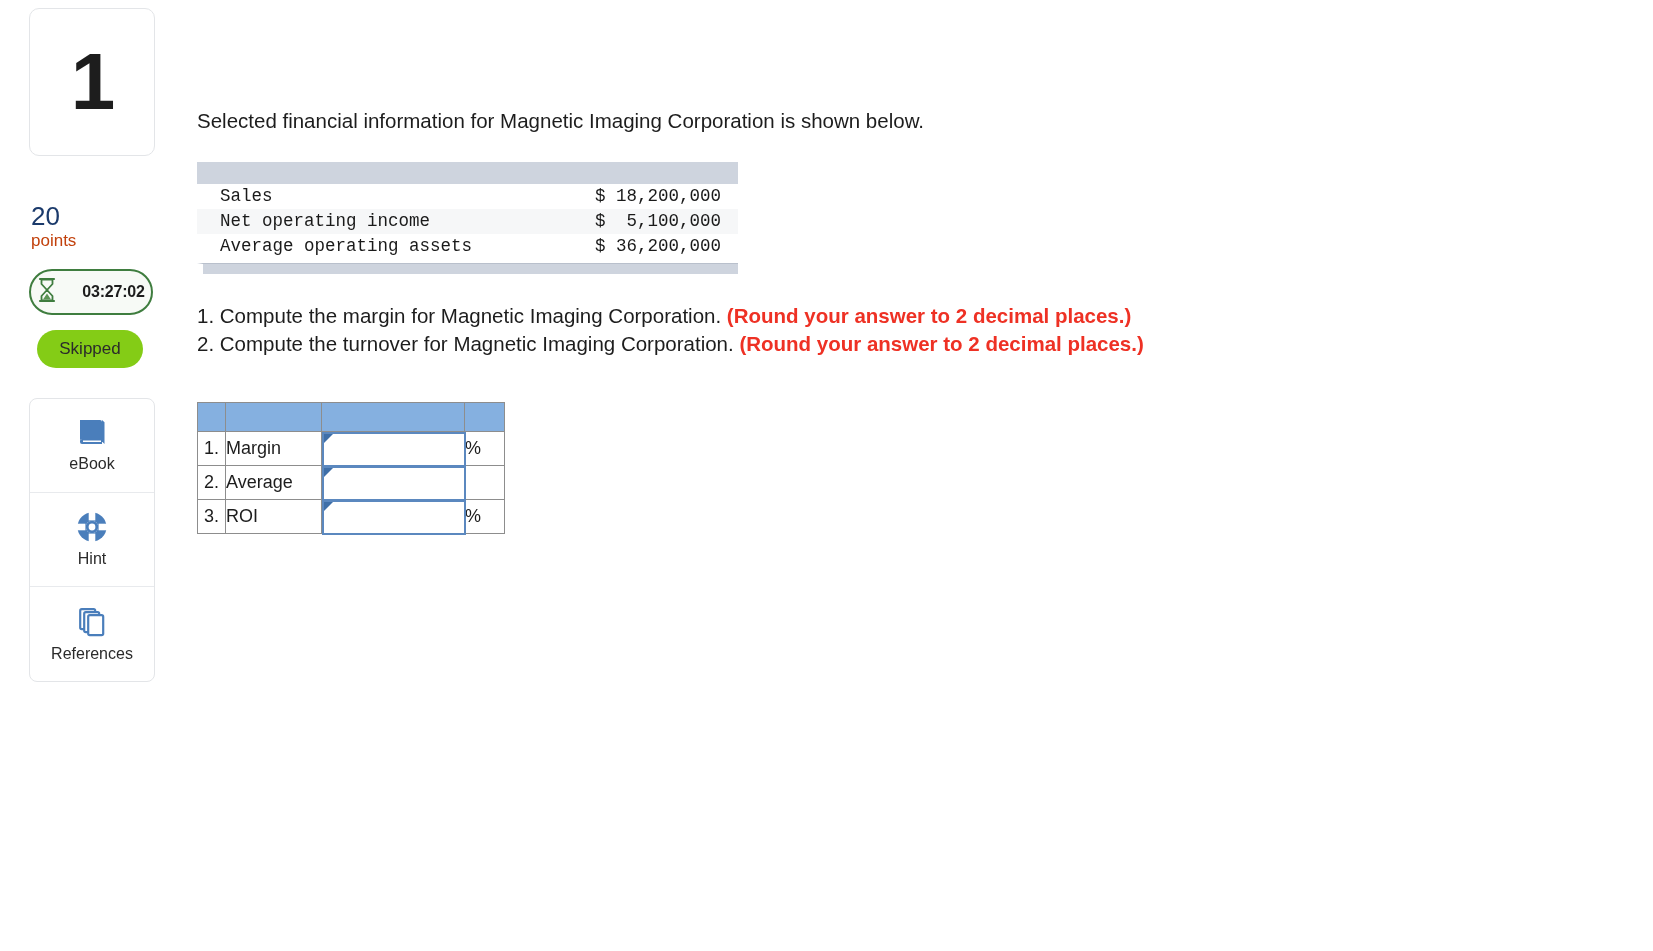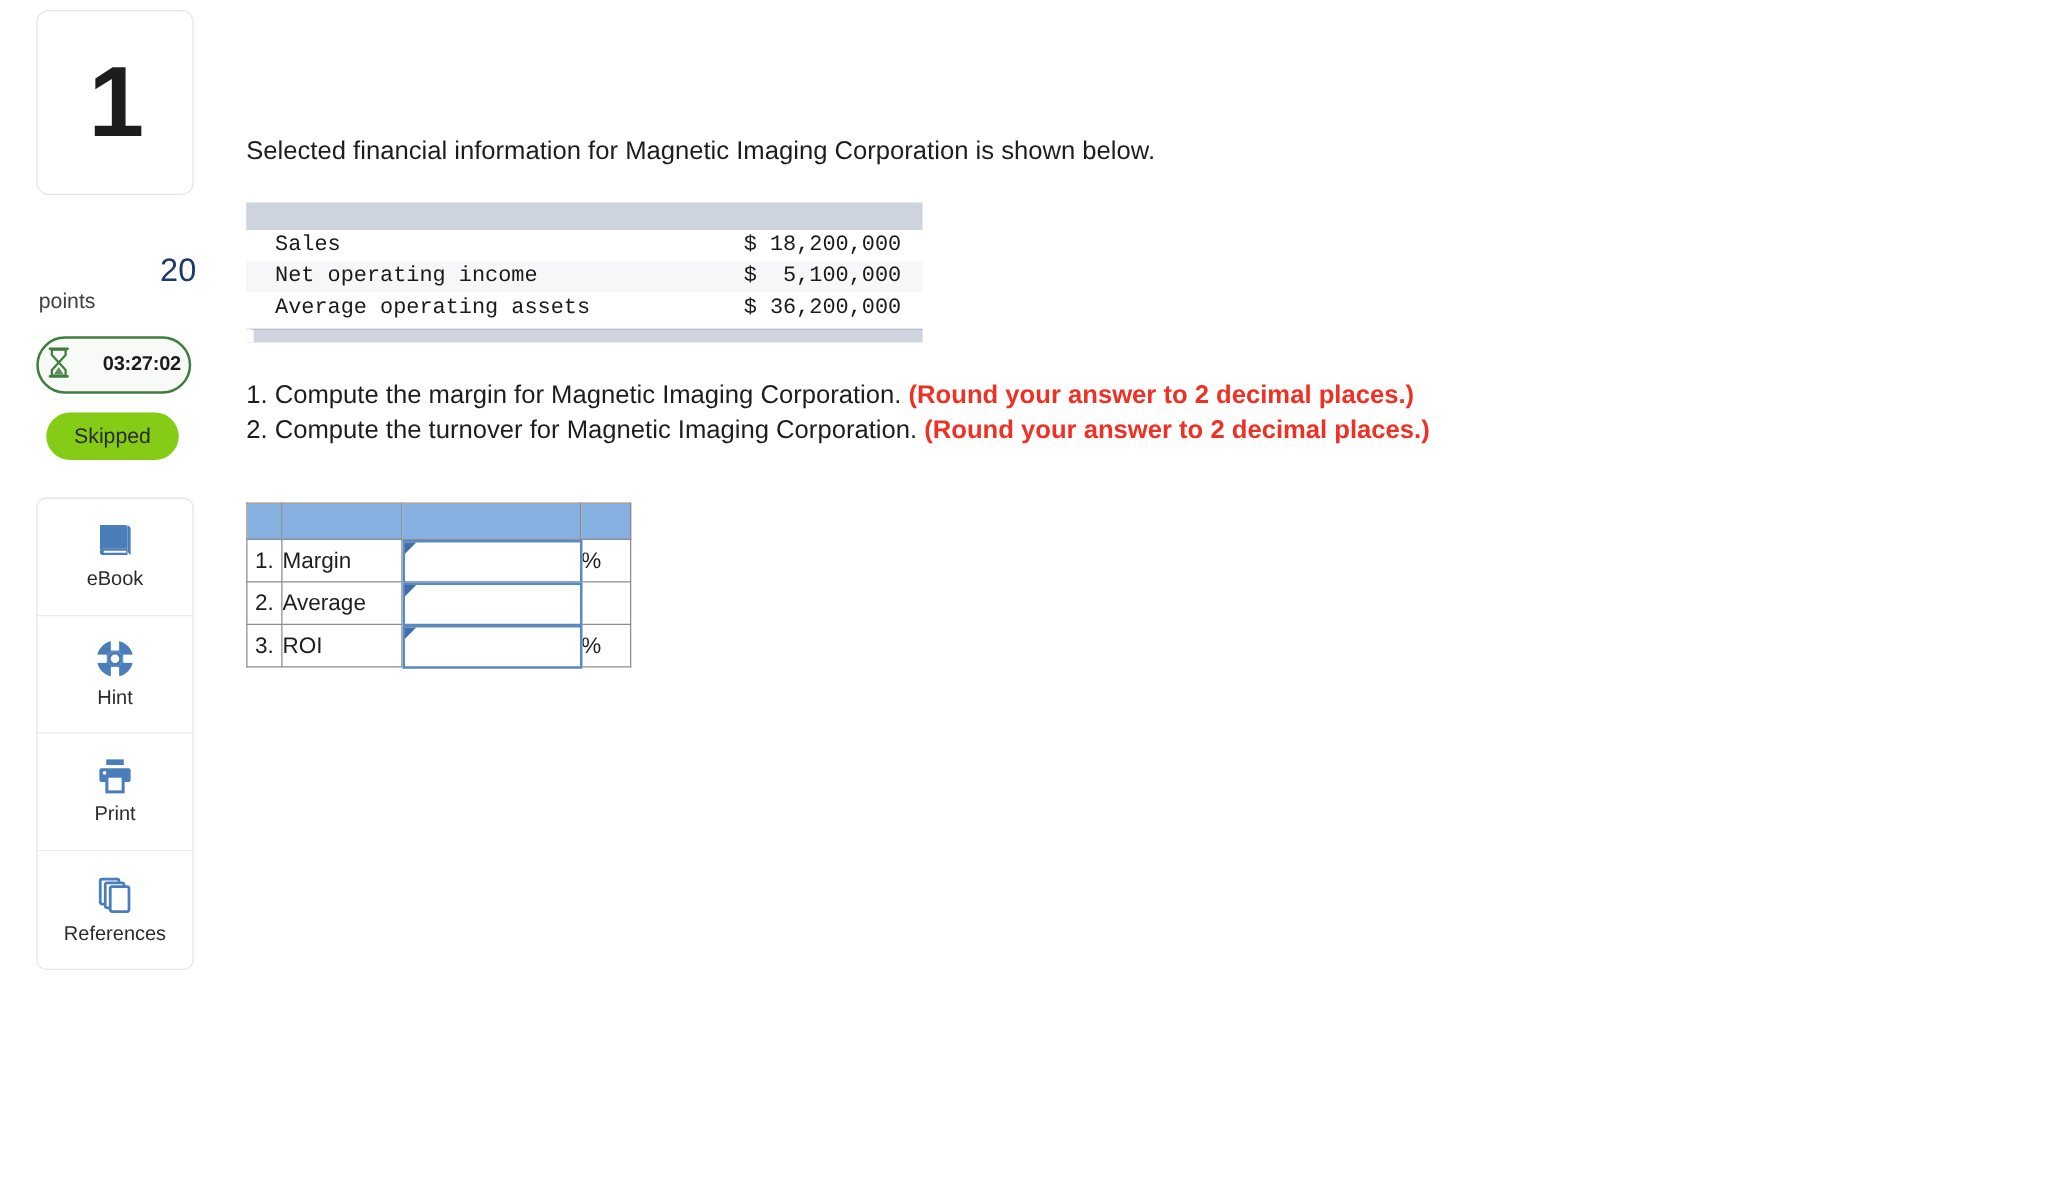--- a/index.html
+++ b/index.html
@@ -36,25 +36,24 @@
   }
   #points-block {
     margin-top: 46px;
     padding-left: 2px;
   }
   #points-block .pts-value {
     font-size: 26px;
     color: #1b3a6b;
     font-weight: 400;
     line-height: 1.08;
-    text-align: right;
   }
   #points-block .pts-label {
     font-size: 17px;
-    color: #404040;
+    color: #c2410c;
     line-height: 1.35;
   }
 
   #timer-badge {
     margin-top: 16px;
     width: 124px; height: 46px;
     border: 2px solid #3f7d3f;
     border-radius: 23px;
     background: #f7faf6;
     display: flex; align-items: center; justify-content: center;
@@ -257,31 +256,20 @@
           <rect x="12.7" y="22.6" width="6.6" height="8.6" fill="#ffffff"></rect>
           <rect x="0.8" y="12.7" width="8.6" height="6.6" fill="#ffffff"></rect>
           <rect x="22.6" y="12.7" width="8.6" height="6.6" fill="#ffffff"></rect>
           <circle cx="16" cy="16" r="6.2" fill="#4a7ebb"></circle>
           <circle cx="16" cy="16" r="3.4" fill="#ffffff"></circle>
         </svg>
       </span>
       <span class="tl-label">Hint</span>
     </div>
 
-    <div class="tool">
-      <span class="tl-icon">
-        <svg width="32" height="30" viewBox="0 0 32 30" aria-hidden="true">
-          <rect x="9" y="1.5" width="14" height="4.5" fill="#4a7ebb"></rect>
-          <rect x="3.5" y="8.5" width="25" height="11" rx="1.6" fill="#4a7ebb"></rect>
-          <circle cx="7.6" cy="12.2" r="1.5" fill="#ffffff"></circle>
-          <rect x="9.5" y="15" width="13" height="12.5" fill="#ffffff" stroke="#4a7ebb" stroke-width="2.4"></rect>
-        </svg>
-      </span>
-      <span class="tl-label">Print</span>
-    </div>
 
     <div class="tool">
       <span class="tl-icon">
         <svg width="32" height="32" viewBox="0 0 32 32" aria-hidden="true">
           <rect x="4.2" y="3.2" width="15" height="20" rx="1.6" fill="#ffffff" stroke="#4a7ebb" stroke-width="2.2"></rect>
           <rect x="8.2" y="6.2" width="15" height="20" rx="1.6" fill="#ffffff" stroke="#4a7ebb" stroke-width="2.2"></rect>
           <rect x="12.2" y="9.2" width="15" height="20" rx="1.6" fill="#ffffff" stroke="#4a7ebb" stroke-width="2.2"></rect>
         </svg>
       </span>
       <span class="tl-label">References</span>

